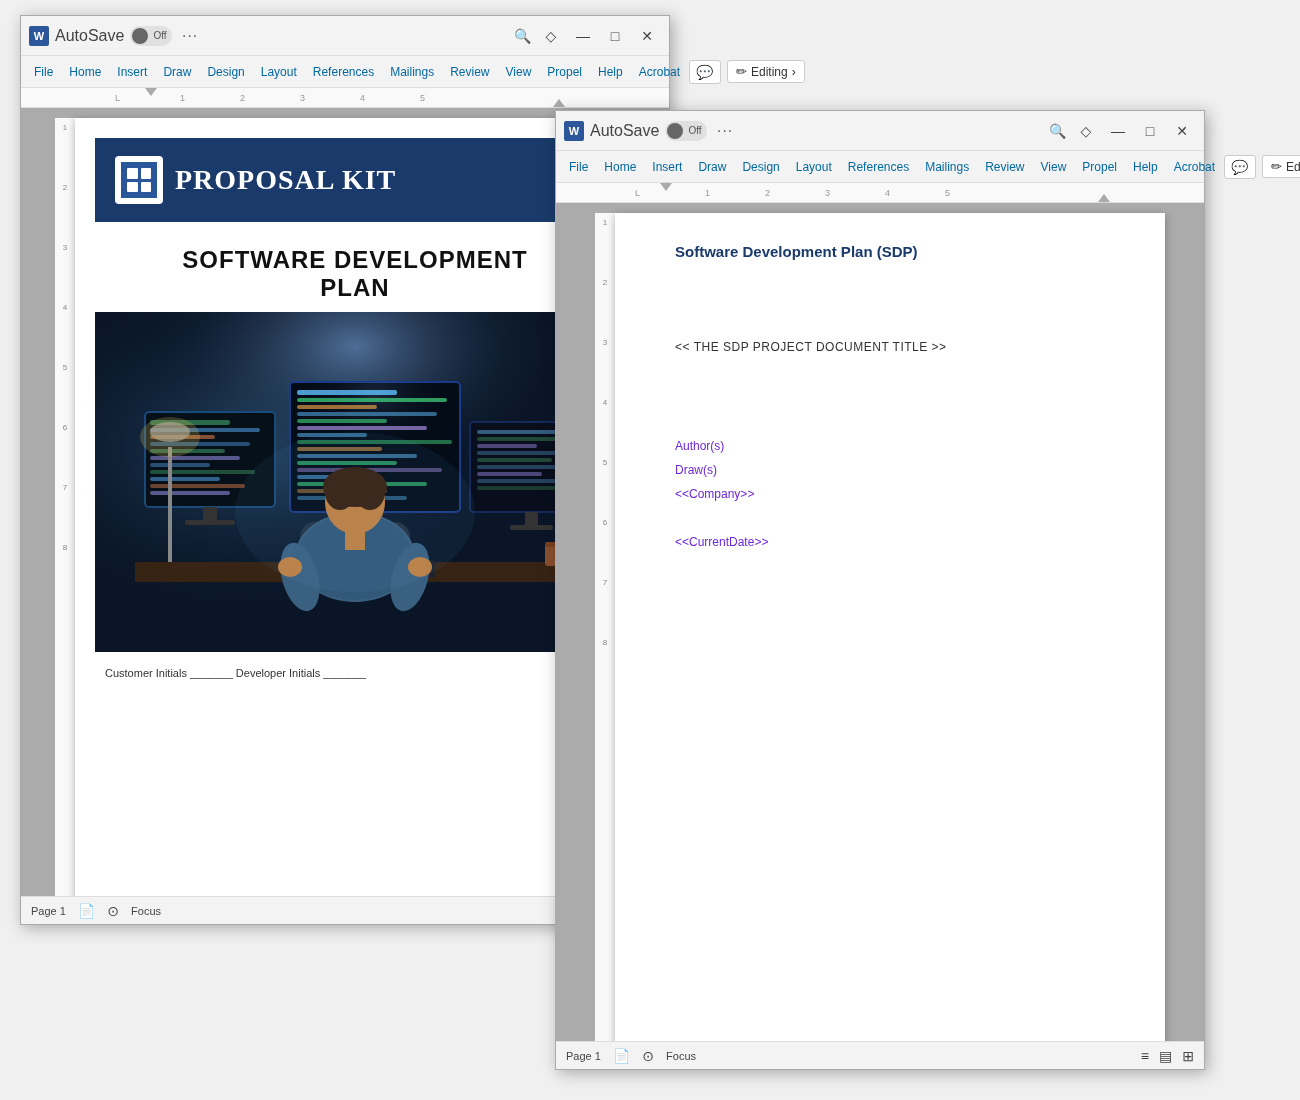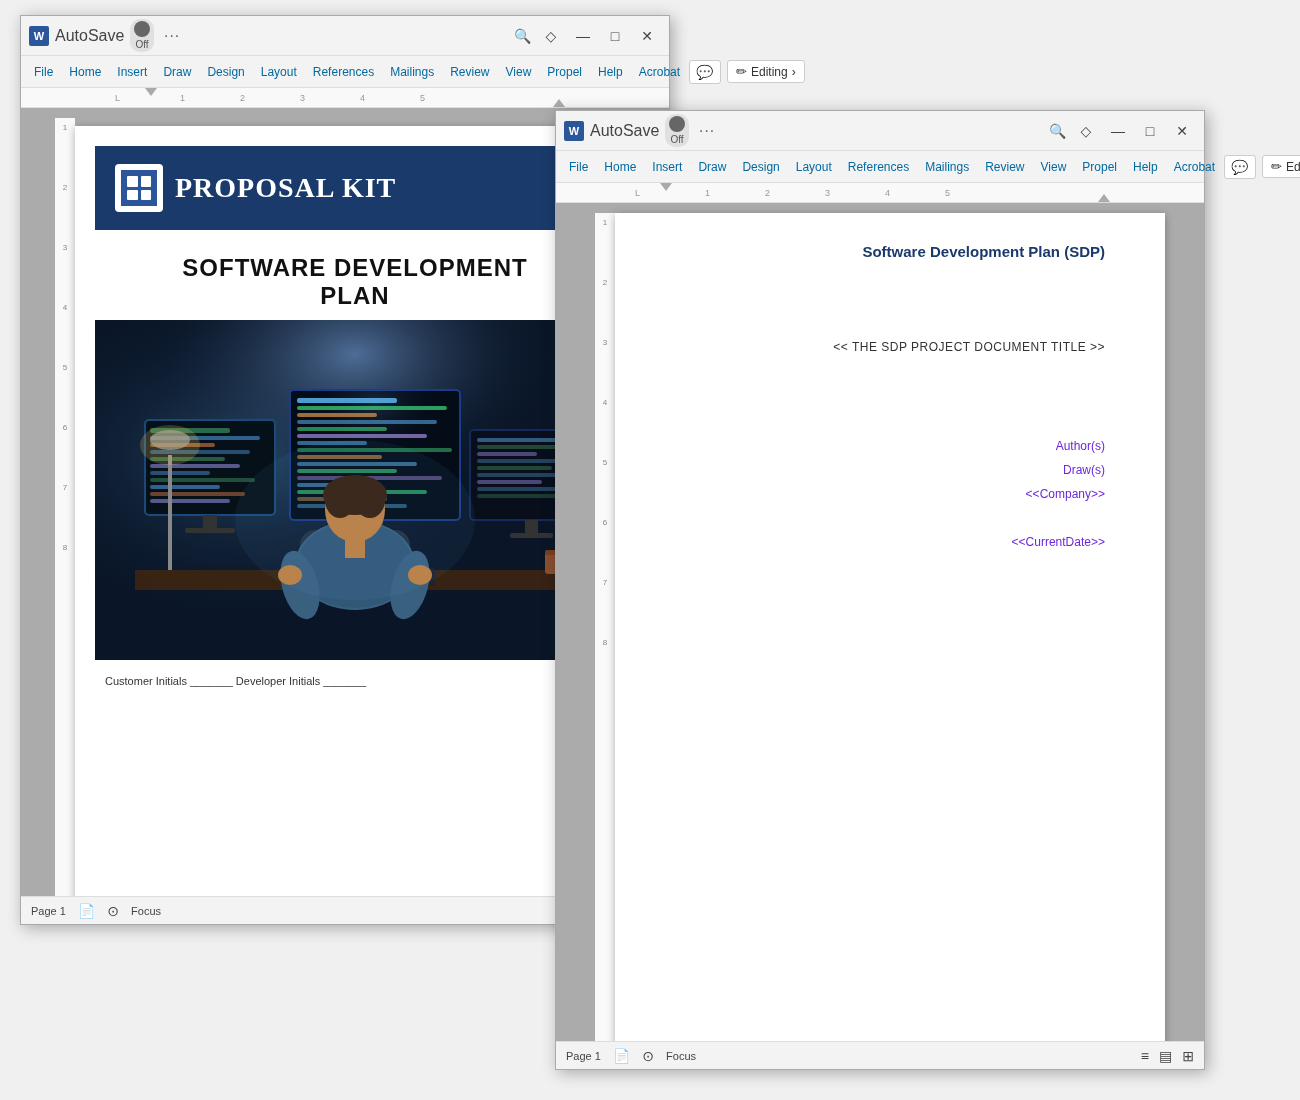--- a/index.html
+++ b/index.html
@@ -75,21 +75,20 @@
     }
 
     .toggle-switch {
       display: flex;
       align-items: center;
       background: #e0e0e0;
       border-radius: 10px;
       padding: 2px;
       gap: 2px;
       font-size: 10px;
-      flex-direction: column;
     }
 
     .toggle-knob {
       width: 16px;
       height: 16px;
       background: #666;
       border-radius: 50%;
     }
 
     .toggle-off {
@@ -252,21 +251,20 @@
     
     .page {
       background: white;
       box-shadow: 0 2px 8px rgba(0,0,0,0.3);
       position: relative;
     }
 
     .page-back {
       width: 560px;
       min-height: 820px;
-      margin-top: 8px;
     }
 
     .page-front {
       width: 550px;
       min-height: 870px;
     }
 
     
     .cover-header {
       background: #1a3a6b;
@@ -369,21 +367,21 @@
     }
 
     .status-icon {
       font-size: 14px;
       cursor: pointer;
     }
 
     
     .sdp-content {
       padding: 30px 60px;
-      text-align: right;
+      text-align: left;
     }
 
     .sdp-title {
       font-size: 15px;
       font-weight: bold;
       color: #1a3a6b;
       margin-bottom: 80px;
     }
 
     .sdp-project-title {

